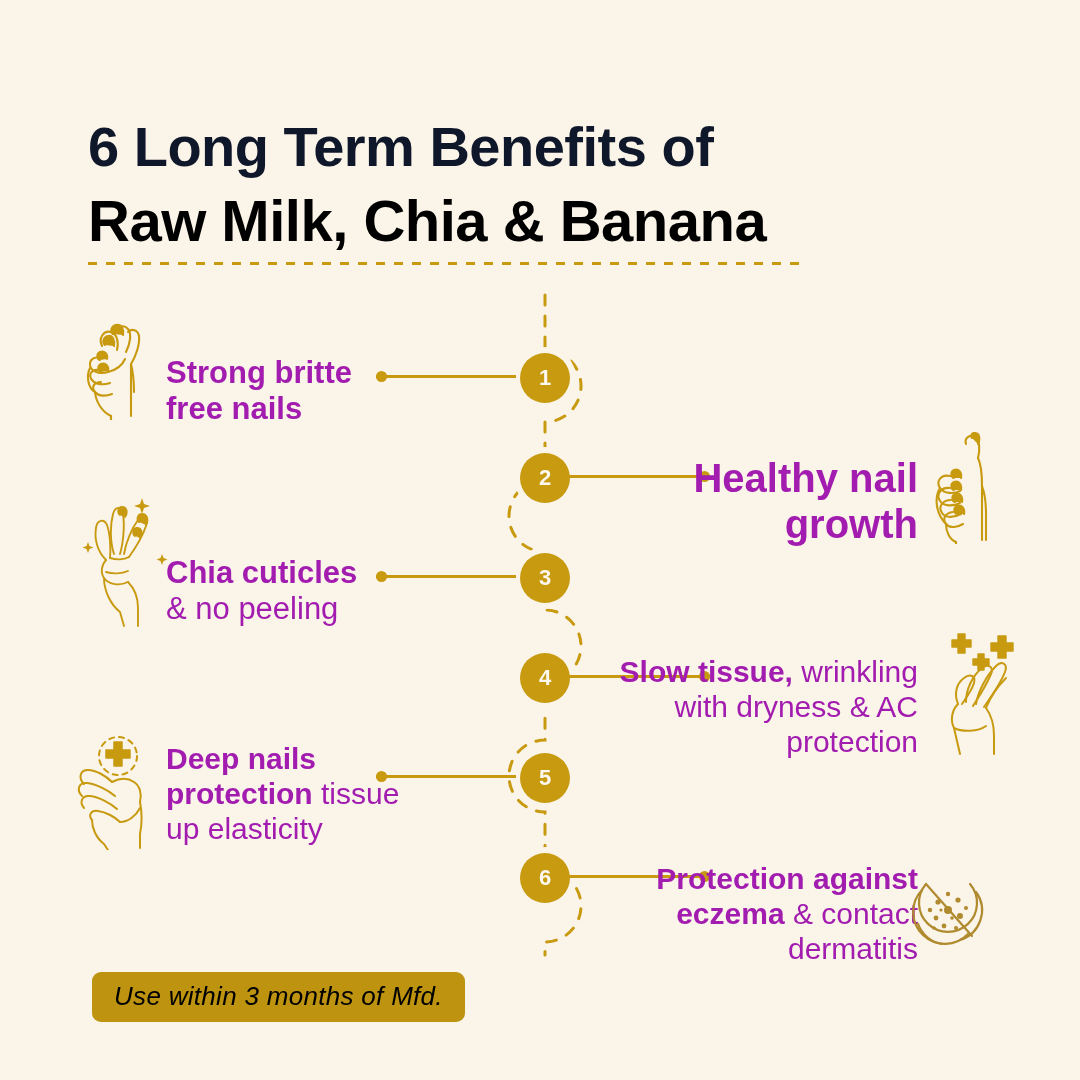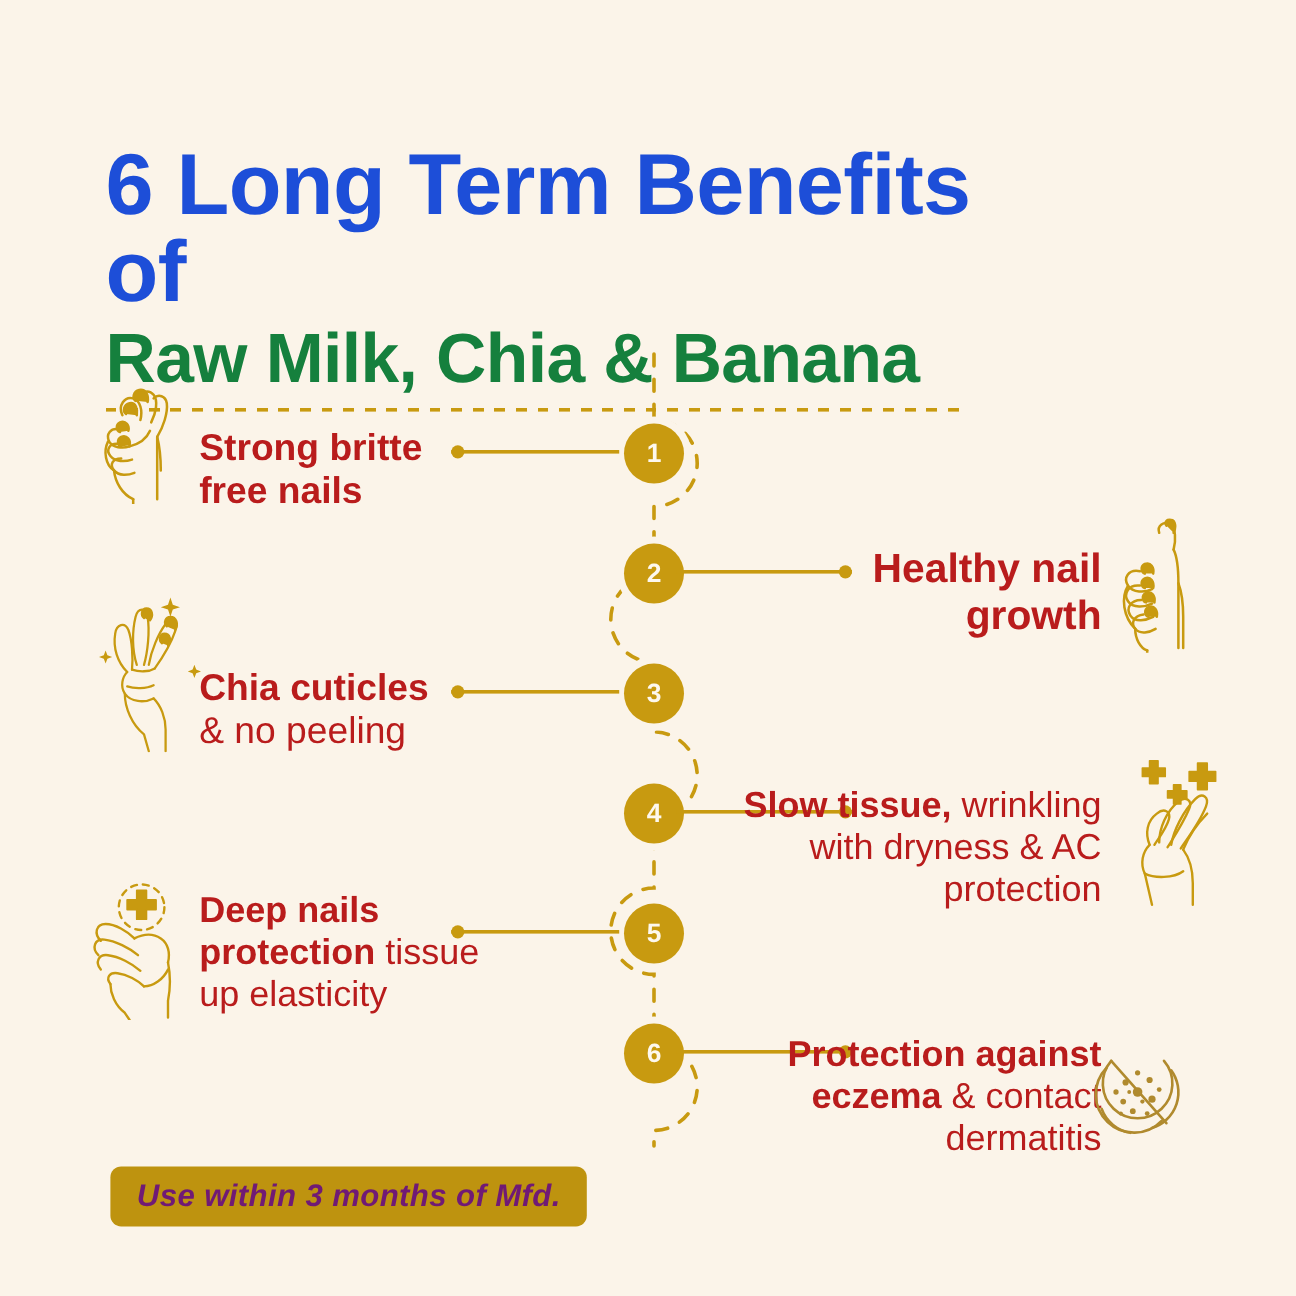--- a/index.html
+++ b/index.html
@@ -7,22 +7,22 @@
   body {
     background:#FBF4E9;
     font-family:"Liberation Sans", sans-serif;
     position:relative;
     overflow:hidden;
   }
 
   
   #title-block { position:absolute; left:88px; top:118px; width:740px; }
   .title-line { font-weight:bold; letter-spacing:-0.5px; line-height:1.02; }
-  #title-line-1 { font-size:72px; color:#1d4ed8; }
-  #title-line-2 { font-size:58px; color:#15803d; margin-top:4px; }
+  #title-line-1 { font-size:56px; color:#0f172a; }
+  #title-line-2 { font-size:58px; color:#000000; margin-top:16px; }
   #title-underline {
     margin-top:12px; height:3px; width:712px;
     background-image:repeating-linear-gradient(to right,#C89A10 0 9px,transparent 9px 18px);
   }
 
   
   #spine { position:absolute; left:470px; top:295px; width:150px; height:660px; }
   #spine svg { display:block; overflow:visible; }
 
   
@@ -40,45 +40,45 @@
 
   
   .connector { position:absolute; height:3px; background:#C89A10; }
   .connector-dot {
     position:absolute; width:11px; height:11px; border-radius:50%;
     background:#C89A10; top:-4px;
   }
 
   
   .benefit { position:absolute; }
-  .benefit-text { color:#b91c1c; line-height:1.16; }
+  .benefit-text { color:#a21caf; line-height:1.16; }
   .benefit-text .b { font-weight:bold; }
   .benefit-text .r { font-weight:normal; }
   .left-side .benefit-text { text-align:left; }
   .right-side .benefit-text { text-align:right; }
 
   .b1 .benefit-text { font-size:31px; }
-  .b2 .benefit-text { font-size:34px; }
+  .b2 .benefit-text { font-size:40px; }
   .b3 .benefit-text { font-size:31px; }
   .b4 .benefit-text { font-size:30px; }
   .b5 .benefit-text { font-size:30px; }
   .b6 .benefit-text { font-size:30px; }
 
   
   .icon-box { position:absolute; }
   .icon-box svg { display:block; }
 
   
   #footer-badge {
     position:absolute; left:92px; top:972px;
     background:#BE930F; border-radius:9px;
     padding:11px 22px 13px 22px;
   }
   #footer-badge-label {
-    color:#701a75; font-size:26px; font-weight:bold;
+    color:#000000; font-size:26px; font-weight:normal;
     font-style:italic; letter-spacing:0.3px; line-height:1;
     white-space:nowrap;
   }
 </style>
 </head>
 <body>
 
 <div id="title-block">
   <div class="title-line" id="title-line-1">6 Long Term Benefits of</div>
   <div class="title-line" id="title-line-2">Raw Milk, Chia &amp; Banana</div>

